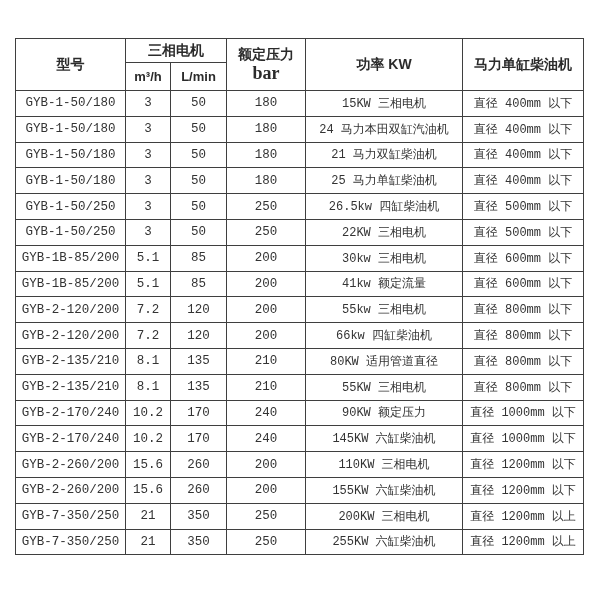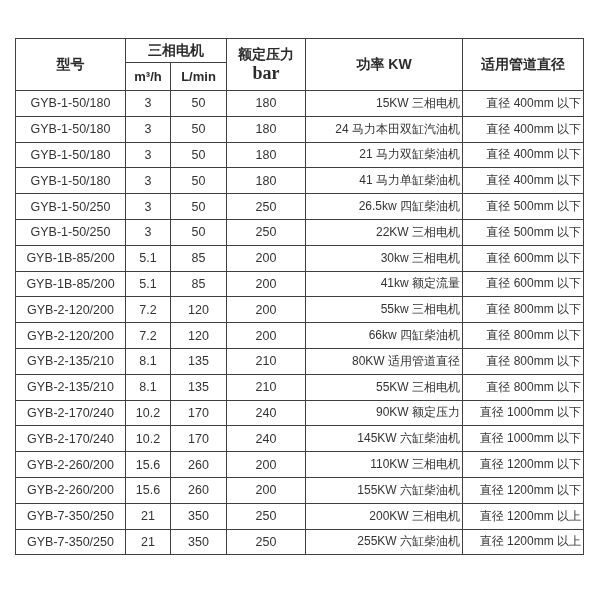--- a/index.html
+++ b/index.html
@@ -41,29 +41,28 @@
   }
   table.spec thead tr.h1 { height: 24px; }
   table.spec thead tr.h2 { height: 28px; }
   table.spec thead th.sub { font-size: 13px; }
   table.spec th .line2 {
     display: block;
     margin-top: -1px;
     font-size: 18px;
     font-family: Liberation Serif, serif;
   }
-  table.spec tbody tr { height: 25.8px; }
+  table.spec tbody tr { height: 25.8px; font-family: Liberation Mono, monospace; }
   table.spec tbody td {
     font-size: 12.5px;
     color: #333333;
   }
   table.spec tbody td.c-power,
   table.spec tbody td.c-pipe {
     font-size: 12px;
-    text-align: right;
   }
 </style>
 </head>
 <body>
 
 <div class="page">
   <table class="spec">
     <colgroup>
       <col style="width:110px">
       <col style="width:45px">
@@ -74,21 +73,21 @@
     </colgroup>
     <thead>
       <tr class="h1">
         <th rowspan="2">型号</th>
         <th colspan="2">三相电机</th>
         <th rowspan="2">
           <span>额定压力</span>
           <span class="line2">bar</span>
         </th>
         <th rowspan="2">功率 KW</th>
-        <th rowspan="2">适用管道直径</th>
+        <th rowspan="2">马力单缸柴油机</th>
       </tr>
       <tr class="h2">
         <th class="sub">m³/h</th>
         <th class="sub">L/min</th>
       </tr>
     </thead>
     <tbody>
         <tr>
           <td class="c-model">GYB-1-50/180</td>
           <td class="c-m3h">3</td>
@@ -111,21 +110,21 @@
           <td class="c-lmin">50</td>
           <td class="c-bar">180</td>
           <td class="c-power">21 马力双缸柴油机</td>
           <td class="c-pipe">直径 400mm 以下</td>
         </tr>
         <tr>
           <td class="c-model">GYB-1-50/180</td>
           <td class="c-m3h">3</td>
           <td class="c-lmin">50</td>
           <td class="c-bar">180</td>
-          <td class="c-power">41 马力单缸柴油机</td>
+          <td class="c-power">25 马力单缸柴油机</td>
           <td class="c-pipe">直径 400mm 以下</td>
         </tr>
         <tr>
           <td class="c-model">GYB-1-50/250</td>
           <td class="c-m3h">3</td>
           <td class="c-lmin">50</td>
           <td class="c-bar">250</td>
           <td class="c-power">26.5kw 四缸柴油机</td>
           <td class="c-pipe">直径 500mm 以下</td>
         </tr>

